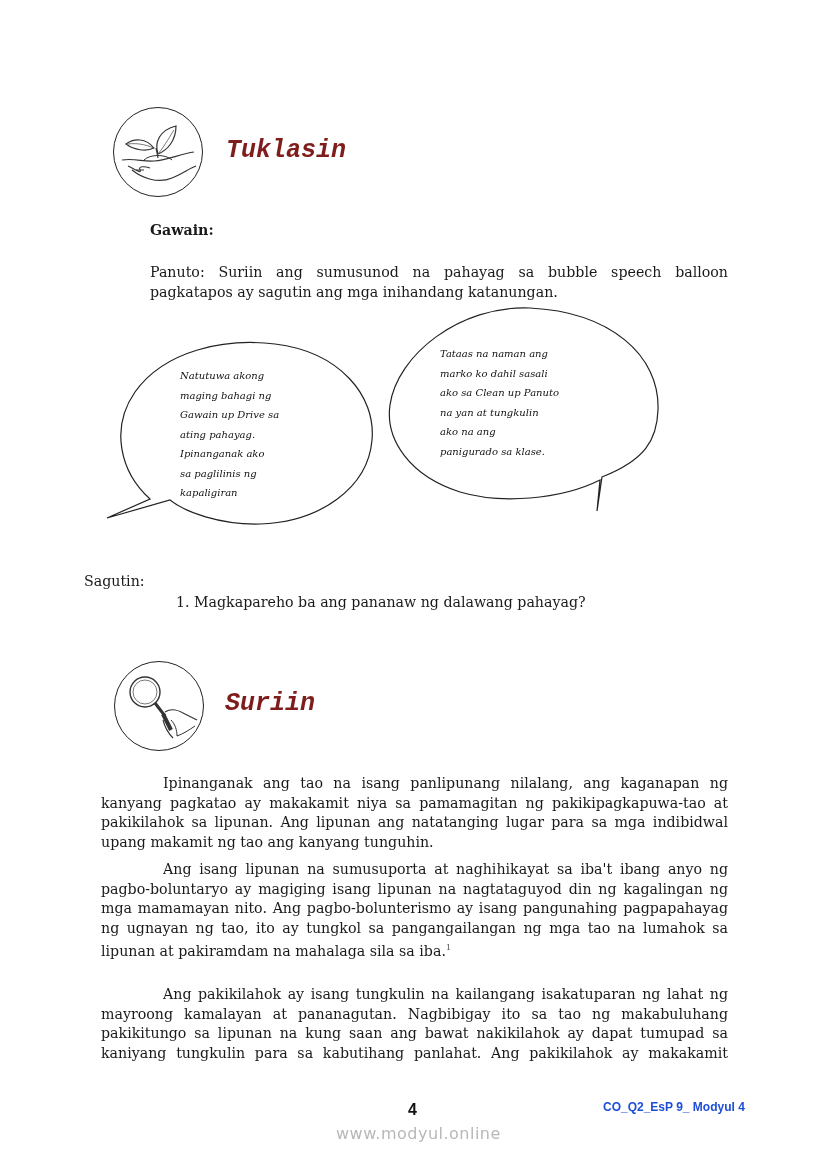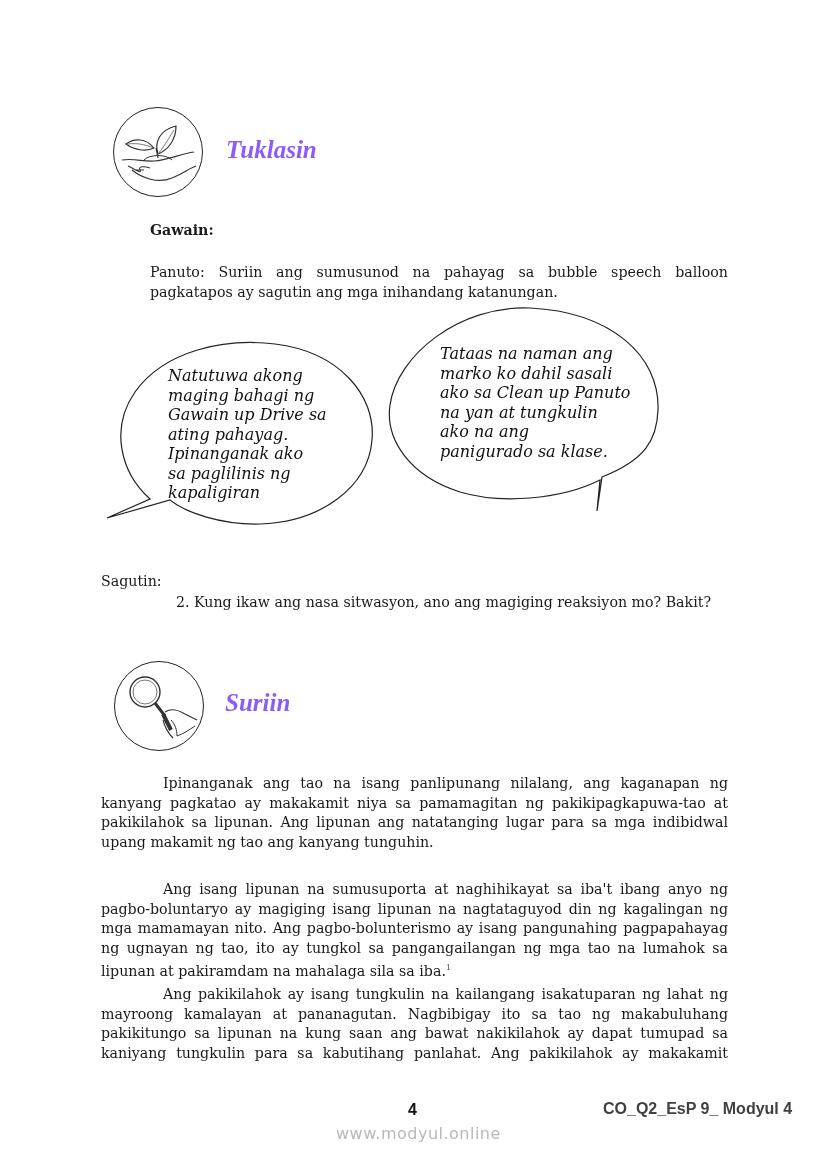--- a/index.html
+++ b/index.html
@@ -1,27 +1,27 @@
 <!DOCTYPE html>
 <html><head>
 <meta charset="utf-8">
 <style>
   html, body { margin:0; padding:0; background:#ffffff; }
   body { width:827px; height:1169px; position:relative; overflow:hidden; color:#111; font-family:"DejaVu Serif", serif; }
   .abs { position:absolute; }
   .icon-circle { position:absolute; width:88px; height:88px; border:1.5px solid #222; border-radius:50%; }
-  .section-title { position:absolute; font-family:Liberation Serif, serif; font-weight:bold; font-style:italic; font-size:25px; color:#8b5cf6; }
+  .section-title { position:absolute; font-family:Liberation Mono, monospace; font-weight:bold; font-style:italic; font-size:25px; color:#7f1d1d; }
   .body-text { font-family:"DejaVu Serif", serif; font-size:14.2px; line-height:19.6px; color:#1a1a1a; }
   .para { position:absolute; left:101px; width:627px; text-align:justify; }
   .para .indent { display:inline-block; width:62px; }
-  .bubble-text { position:absolute; font-family:"DejaVu Serif", serif; font-style:italic; font-size:16px; line-height:19.5px; color:#111; }
+  .bubble-text { position:absolute; font-family:"DejaVu Serif", serif; font-style:italic; font-size:10px; line-height:19.5px; color:#111; }
   .q-list { position:absolute; left:176px; top:593px; }
   .q-item { white-space:nowrap; }
   .footer-page { position:absolute; left:408px; top:1101px; font-family:"Liberation Sans", sans-serif; font-weight:bold; font-size:16px; color:#111; }
-  .footer-code { position:absolute; left:603px; top:1100px; font-family:"Liberation Sans", sans-serif; font-weight:bold; font-size:16px; color:#404040; }
+  .footer-code { position:absolute; left:603px; top:1100px; font-family:"Liberation Sans", sans-serif; font-weight:bold; font-size:12px; color:#1d4ed8; }
   .watermark { position:absolute; left:336px; top:1124px; font-family:"DejaVu Sans", sans-serif; font-size:16px; color:#b8b8b8; letter-spacing:0.5px; }
   sup { font-size:8px; vertical-align:6px; color:#555; }
 </style>
 </head>
 <body>
 
 <div class="icon-circle" style="left:113px; top:107px;">
   <svg width="88" height="88" viewBox="0 0 88 88" style="position:absolute;left:0;top:0;">
 
     <path d="M44 46 C40 34 46 22 62 18 C62 32 54 42 44 46 Z" fill="none" stroke="#333" stroke-width="1.2"></path>
@@ -44,42 +44,42 @@
 
 <div class="abs body-text" style="left:150px; top:263px; width:578px; text-align:justify;">Panuto: Suriin ang sumusunod na pahayag sa bubble speech balloon pagkatapos ay sagutin ang mga inihandang katanungan.</div>
 
 <svg class="abs" width="827" height="240" viewBox="0 0 827 240" style="left:0; top:300px;">
 
   <path d="M 150 199 C 120 172 110 128 135 92 C 165 50 225 38 275 44 C 340 52 376 96 372 140 C 368 188 320 222 260 224 C 220 225 185 212 170 200 L 107 218 Z" fill="#fff" stroke="#222" stroke-width="1.2"></path>
 
   <path d="M 600 180 C 560 200 500 204 460 192 C 410 176 385 140 390 105 C 397 55 460 5 530 8 C 610 12 660 55 658 110 C 657 140 645 160 602 177 L 597 211 Z" fill="#fff" stroke="#222" stroke-width="1.2"></path>
 </svg>
 
-<div class="bubble-text" style="left:168px; top:366px;">
+<div class="bubble-text" style="left:180px; top:366px;">
   <div>Natutuwa akong</div>
   <div>maging bahagi ng</div>
   <div>Gawain up Drive sa</div>
   <div>ating pahayag.</div>
   <div>Ipinanganak ako</div>
   <div>sa paglilinis ng</div>
   <div>kapaligiran</div>
 </div>
 
 <div class="bubble-text" style="left:440px; top:344px;">
   <div>Tataas na naman ang</div>
   <div>marko ko dahil sasali</div>
   <div>ako sa Clean up Panuto</div>
   <div>na yan at tungkulin</div>
   <div>ako na ang</div>
   <div>panigurado sa klase.</div>
 </div>
 
-<div class="abs body-text" style="left:101px; top:572px;">Sagutin:</div>
+<div class="abs body-text" style="left:84px; top:572px;">Sagutin:</div>
 <div class="q-list body-text">
-  <div class="q-item">2. Kung ikaw ang nasa sitwasyon, ano ang magiging reaksiyon mo? Bakit?</div>
+  <div class="q-item">1. Magkapareho ba ang pananaw ng dalawang pahayag?</div>
 </div>
 
 <div class="icon-circle" style="left:114px; top:661px;">
   <svg width="88" height="88" viewBox="0 0 88 88" style="position:absolute;left:0;top:0;">
     <circle cx="30" cy="30" r="15" fill="none" stroke="#333" stroke-width="1.4"></circle>
     <circle cx="30" cy="30" r="12" fill="none" stroke="#555" stroke-width="0.8"></circle>
     <path d="M40 41 L50 54" stroke="#333" stroke-width="3"></path>
     <path d="M48 52 L56 68" stroke="#333" stroke-width="4"></path>
 
     <path d="M50 50 C56 46 64 48 70 52 C74 54 78 56 82 58" fill="none" stroke="#333" stroke-width="1.1"></path>
@@ -87,21 +87,21 @@
     <path d="M56 58 C60 62 62 68 62 74" fill="none" stroke="#333" stroke-width="1"></path>
     <path d="M62 74 C68 72 74 68 80 64" fill="none" stroke="#333" stroke-width="1"></path>
   </svg>
 </div>
 <div class="section-title" style="left:225px; top:689px;">Suriin</div>
 
 <div class="para body-text" style="top:750px; text-align-last:left;margin-top:24px;">
   <span class="indent"></span><span>Ipinanganak ang tao na isang panlipunang nilalang, ang kaganapan ng kanyang pagkatao ay makakamit niya sa pamamagitan ng pakikipagkapuwa-tao at pakikilahok sa lipunan. Ang lipunan ang natatanging lugar para sa mga indibidwal upang makamit ng tao ang kanyang tunguhin.</span>
 </div>
 
-<div class="para body-text" style="top:860px;margin-top:20px;">
+<div class="para body-text" style="top:860px;">
   <span class="indent"></span><span>Ang isang lipunan na sumusuporta at naghihikayat sa iba't ibang anyo ng pagbo-boluntaryo ay magiging isang lipunan na nagtataguyod din ng kagalingan ng mga mamamayan nito. Ang pagbo-bolunterismo ay isang pangunahing pagpapahayag ng ugnayan ng tao, ito ay tungkol sa pangangailangan ng mga tao na lumahok sa lipunan at pakiramdam na mahalaga sila sa iba.</span><sup>1</sup>
 </div>
 
 <div class="para body-text" style="top:985px; text-align-last:justify;">
   <span class="indent"></span><span>Ang pakikilahok ay isang tungkulin na kailangang isakatuparan ng lahat ng mayroong kamalayan at pananagutan. Nagbibigay ito sa tao ng makabuluhang pakikitungo sa lipunan na kung saan ang bawat nakikilahok ay dapat tumupad sa kaniyang tungkulin para sa kabutihang panlahat. Ang pakikilahok ay makakamit</span>
 </div>
 
 <div class="footer-page">4</div>
 <div class="footer-code">CO_Q2_EsP 9_ Modyul 4</div>
 <div class="watermark">www.modyul.online</div>

